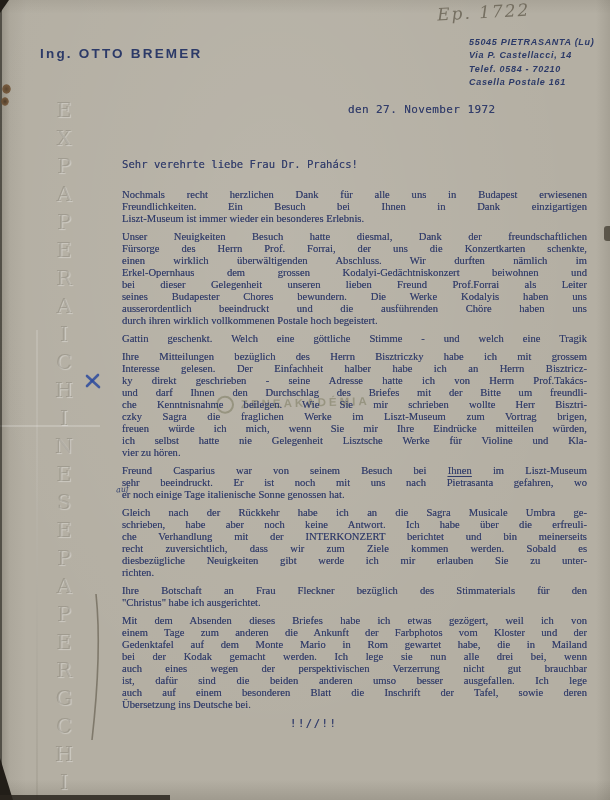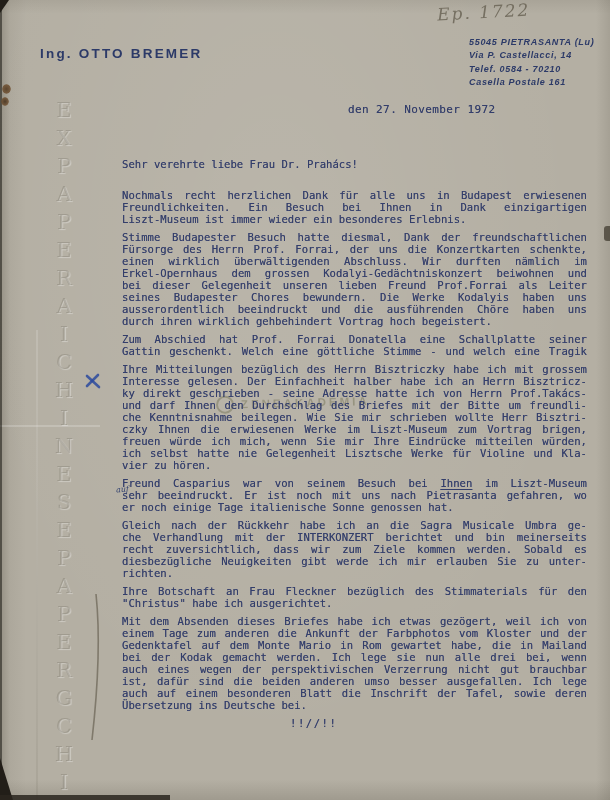--- a/index.html
+++ b/index.html
@@ -24,21 +24,21 @@
         font-family:"Liberation Sans",sans-serif;font-weight:700;font-size:9px;
         letter-spacing:0.7px;line-height:13.4px;color:#2c3a68;font-style:italic;}
   .date-line{position:absolute;left:348px;top:103px;font-size:11px;letter-spacing:0.4px;}
   
   .ep-number{position:absolute;left:437px;top:2px;
              font-family:"DejaVu Serif",serif;font-style:italic;font-size:17px;
              letter-spacing:2px;color:#756f61;transform:rotate(-3deg);}
   
   .letter-body{position:absolute;left:122px;top:140px;width:465px;font-size:10.6px;line-height:12px;}
   .greeting{margin-bottom:19px;margin-top:18px;}
-  .para{margin-bottom:6px;}
+  .para{margin-bottom:6px;font-family:Liberation Serif, serif;}
   .line{text-align:justify;text-align-last:justify;white-space:normal;}
   .line.last{text-align-last:left;}
   .line u{text-underline-offset:1.5px;}
   .closing-mark{padding-left:168px;letter-spacing:1.5px;margin-top:0px;}
   .insertion{position:absolute;left:116px;top:485px;font-size:8px;color:#31406f;
              font-family:"DejaVu Serif",serif;font-style:italic;transform:rotate(-4deg);}
   
   .watermark{position:absolute;left:52px;top:98px;height:700px;
              writing-mode:vertical-rl;text-orientation:upright;
              font-family:"DejaVu Serif",serif;font-size:21px;letter-spacing:4px;
@@ -111,51 +111,51 @@
 
   <div class="letter-body typed">
     <div class="greeting">Sehr verehrte liebe Frau Dr. Prahács!</div>
     <div>
         <div class="para">
           <div class="line">Nochmals recht herzlichen Dank für alle uns in Budapest erwiesenen</div>
           <div class="line">Freundlichkeiten. Ein Besuch bei Ihnen in Dank einzigartigen</div>
           <div class="line last">Liszt-Museum ist immer wieder ein besonderes Erlebnis.</div>
         </div>
         <div class="para">
-          <div class="line">Stimme Budapester Besuch hatte diesmal, Dank der freundschaftlichen</div>
+          <div class="line">Unser Neuigkeiten Besuch hatte diesmal, Dank der freundschaftlichen</div>
           <div class="line">Fürsorge des Herrn Prof. Forrai, der uns die Konzertkarten schenkte,</div>
           <div class="line">einen wirklich überwältigenden Abschluss. Wir durften nämlich im</div>
           <div class="line">Erkel-Opernhaus dem grossen Kodalyi-Gedächtniskonzert beiwohnen und</div>
           <div class="line">bei dieser Gelegenheit unseren lieben Freund Prof.Forrai als Leiter</div>
           <div class="line">seines Budapester Chores bewundern. Die Werke Kodalyis haben uns</div>
           <div class="line">ausserordentlich beeindruckt und die ausführenden Chöre haben uns</div>
-          <div class="line last">durch ihren wirklich gehbehindert Vortrag hoch begeistert.</div>
+          <div class="line last">durch ihren wirklich vollkommenen Postale hoch begeistert.</div>
         </div>
         <div class="para">
-          <div class="line">Zum Abschied hat Prof. Forrai Donatella eine Schallplatte seiner</div>
           <div class="line">Gattin geschenkt. Welch eine göttliche Stimme - und welch eine Tragik</div>
         </div>
         <div class="para">
           <div class="line">Ihre Mitteilungen bezüglich des Herrn Bisztriczky habe ich mit grossem</div>
           <div class="line">Interesse gelesen. Der Einfachheit halber habe ich an Herrn Bisztricz-</div>
           <div class="line">ky direkt geschrieben - seine Adresse hatte ich von Herrn Prof.Takács-</div>
           <div class="line">und darf Ihnen den Durchschlag des Briefes mit der Bitte um freundli-</div>
           <div class="line">che Kenntnisnahme beilegen. Wie Sie mir schrieben wollte Herr Bisztri-</div>
-          <div class="line">czky Ihnen die erwiesenen Werke im Liszt-Museum zum Vortrag brigen,</div>
+          <div class="line">czky Sagra die fraglichen Werke im Liszt-Museum zum Vortrag brigen,</div>
           <div class="line">freuen würde ich mich, wenn Sie mir Ihre Eindrücke mitteilen würden,</div>
           <div class="line">ich selbst hatte nie Gelegenheit Lisztsche Werke für Violine und Kla-</div>
           <div class="line last">vier zu hören.</div>
         </div>
         <div class="para">
           <div class="line">Freund Casparius war von seinem Besuch bei <u>Ihnen</u> im Liszt-Museum</div>
           <div class="line">sehr beeindruckt. Er ist noch mit uns nach Pietrasanta gefahren, wo</div>
           <div class="line last">er noch einige Tage italienische Sonne genossen hat.</div>
         </div>
         <div class="para">
           <div class="line">Gleich nach der Rückkehr habe ich an die Sagra Musicale Umbra ge-</div>
+          <div class="line">schrieben, habe aber noch keine Antwort. Ich habe über die erfreuli-</div>
           <div class="line">che Verhandlung mit der INTERKONZERT berichtet und bin meinerseits</div>
           <div class="line">recht zuversichtlich, dass wir zum Ziele kommen werden. Sobald es</div>
           <div class="line">diesbezügliche Neuigkeiten gibt werde ich mir erlauben Sie zu unter-</div>
           <div class="line last">richten.</div>
         </div>
         <div class="para">
           <div class="line">Ihre Botschaft an Frau Fleckner bezüglich des Stimmaterials für den</div>
           <div class="line last">"Christus" habe ich ausgerichtet.</div>
         </div>
         <div class="para">

